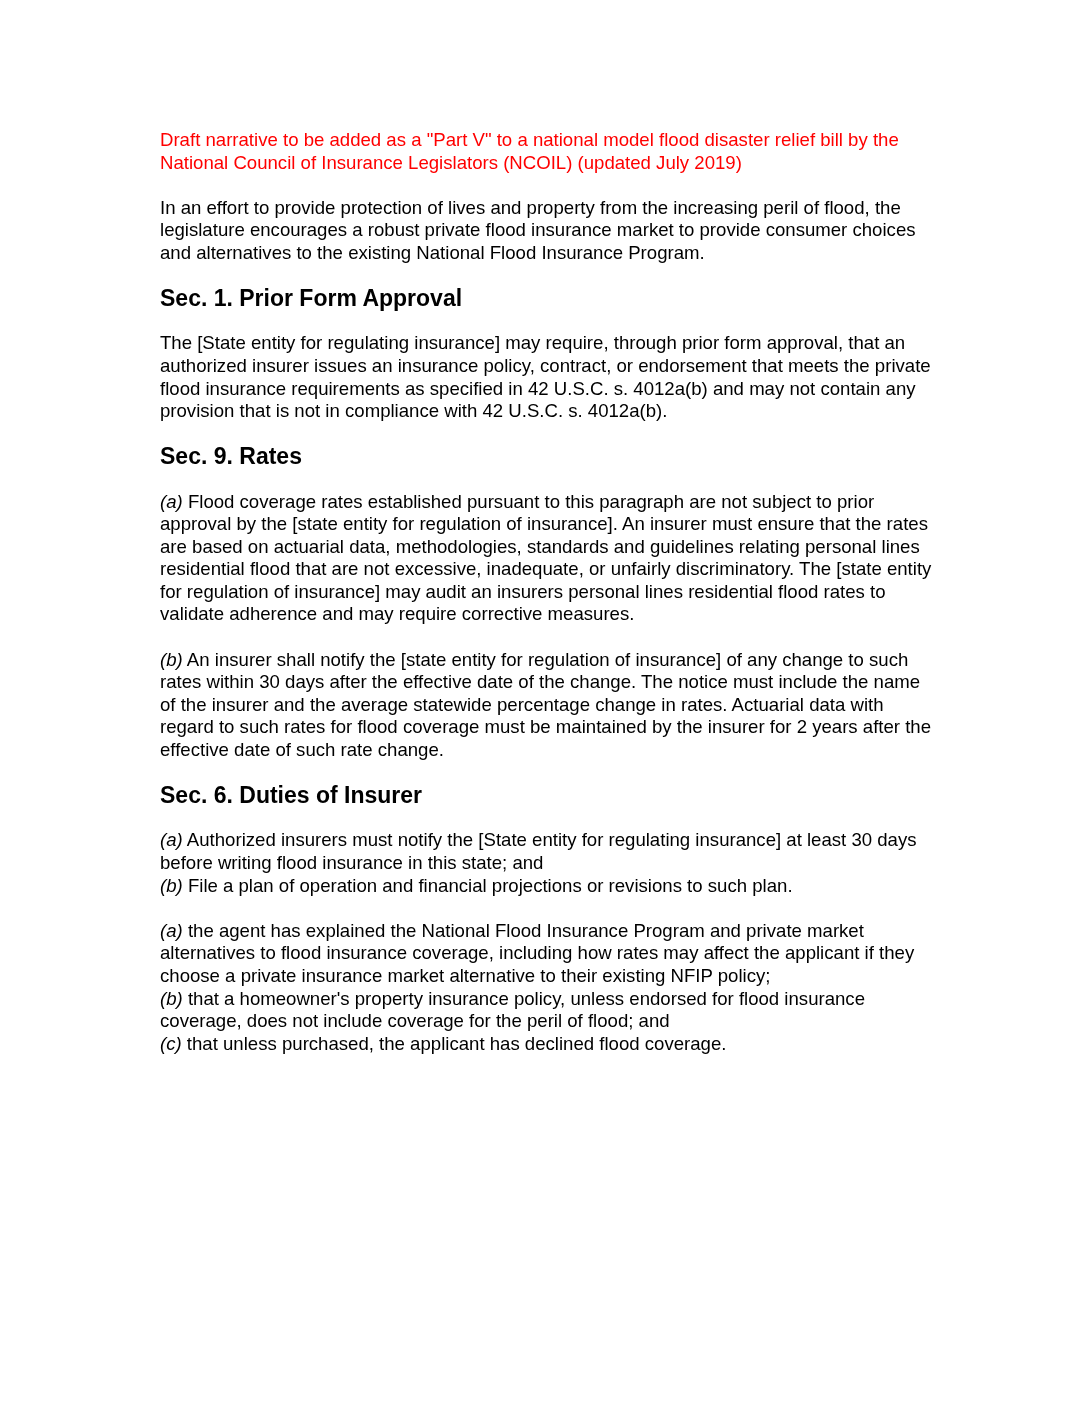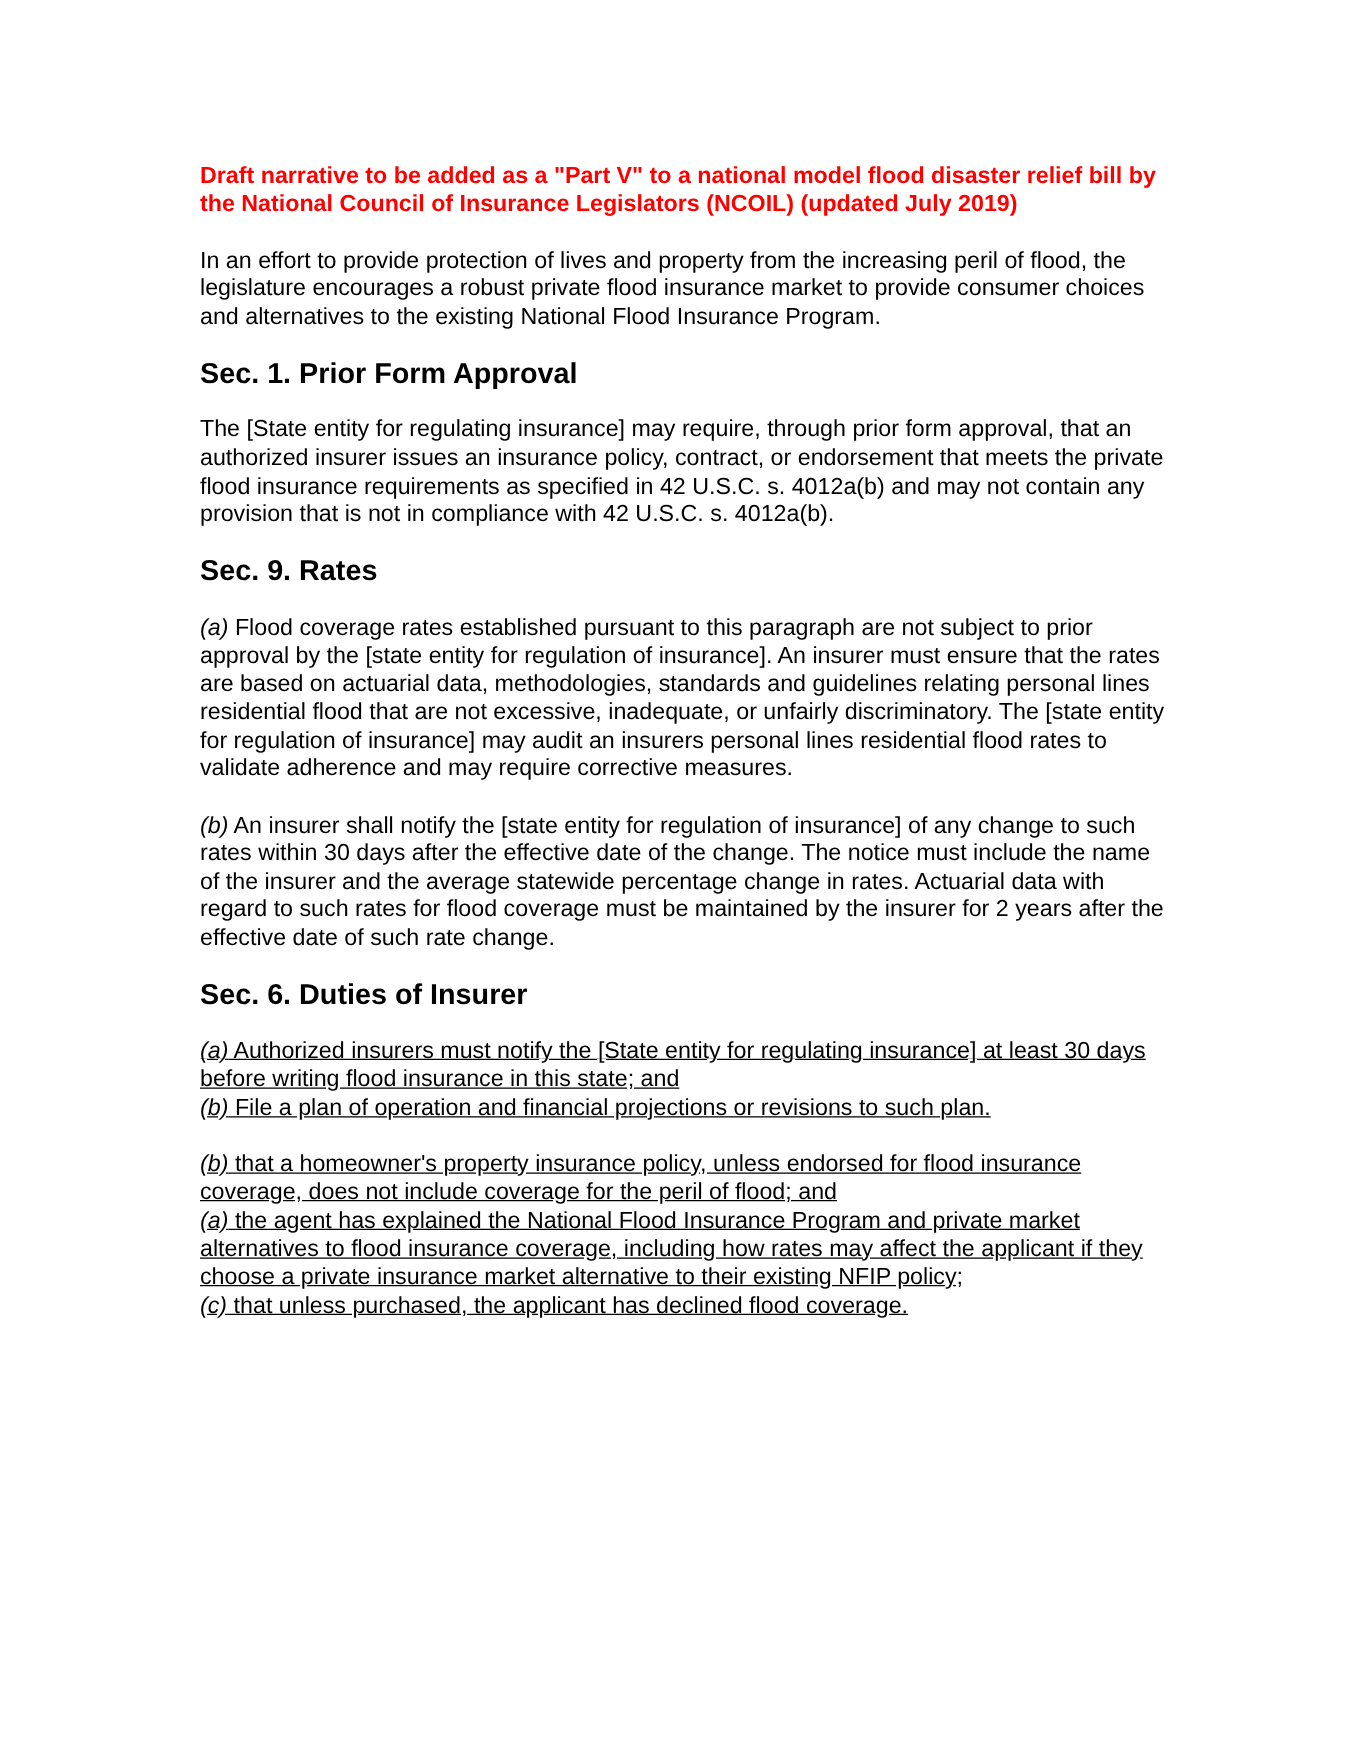--- a/index.html
+++ b/index.html
@@ -2,26 +2,26 @@
 <html><head>
 <meta charset="utf-8">
 <style>
   html, body { margin: 0; padding: 0; background: #ffffff; }
   body { width: 1088px; height: 1408px; position: relative; overflow: hidden; }
   .page {
     position: absolute; left: 160px; top: 129px; width: 780px;
     font-family: "Liberation Sans", sans-serif;
     font-size: 18.6px; line-height: 22.6px; color: #000000;
   }
-  .title { color: #ff0000; font-weight: bold; margin: 0 0 22.6px 0; }
+  .title { color: #ff0000; font-weight: normal; margin: 0 0 22.6px 0; }
   p { margin: 0 0 22.6px 0; }
   h2 { font-size: 23px; line-height: 22.6px; font-weight: bold; margin: 0 0 22.6px 0; }
   .item { margin: 0; }
   .item em { font-style: italic; }
-  .group { margin: 0 0 22.6px 0; text-decoration: underline; }
+  .group { margin: 0 0 22.6px 0; }
 </style>
 </head>
 <body>
 
 <div class="page">
   <p class="title" style="color: rgb(255, 0, 0);">Draft narrative to be added as a "Part V" to a national model flood disaster relief bill by the National Council of Insurance Legislators (NCOIL) (updated July 2019)</p>
   <p>In an effort to provide protection of lives and property from the increasing peril of flood, the legislature encourages a robust private flood insurance market to provide consumer choices and alternatives to the existing National Flood Insurance Program.</p>
 
   <h2>Sec. 1. Prior Form Approval</h2>
   <p>The [State entity for regulating insurance] may require, through prior form approval, that an authorized insurer issues an insurance policy, contract, or endorsement that meets the private flood insurance requirements as specified in 42 U.S.C. s. 4012a(b) and may not contain any provision that is not in compliance with 42 U.S.C. s. 4012a(b).</p>
@@ -30,17 +30,17 @@
   <p><em>(a)</em><span> Flood coverage rates established pursuant to this paragraph are not subject to prior approval by the [state entity for regulation of insurance]. An insurer must ensure that the rates are based on actuarial data, methodologies, standards and guidelines relating personal lines residential flood that are not excessive, inadequate, or unfairly discriminatory. The [state entity for regulation of insurance] may audit an insurers personal lines residential flood rates to validate adherence and may require corrective measures.</span></p>
   <p><em>(b)</em><span> An insurer shall notify the [state entity for regulation of insurance] of any change to such rates within 30 days after the effective date of the change. The notice must include the name of the insurer and the average statewide percentage change in rates. Actuarial data with regard to such rates for flood coverage must be maintained by the insurer for 2 years after the effective date of such rate change.</span></p>
 
   <h2>Sec. 6. Duties of Insurer</h2>
   <div class="group">
     <div class="item"><em>(a)</em><span> Authorized insurers must notify the  [State entity for regulating insurance] at least 30 days before writing flood insurance in this state; and</span></div>
     <div class="item"><em>(b)</em><span> File a plan of operation and financial projections or revisions to such plan.</span></div>
   </div>
 
   <div class="group">
+    <div class="item"><em>(a)</em><span> the agent has explained the National Flood Insurance Program and private market alternatives to flood insurance coverage, including how rates may affect the applicant if they choose a private insurance market alternative to their existing NFIP policy;</span></div>
     <div class="item"><em>(b)</em><span> that a homeowner's property insurance policy, unless endorsed for flood insurance coverage, does not include coverage for the peril of flood; and</span></div>
-    <div class="item"><em>(a)</em><span> the agent has explained the National Flood Insurance Program and private market alternatives to flood insurance coverage, including how rates may affect the applicant if they choose a private insurance market alternative to their existing NFIP policy;</span></div>
     <div class="item"><em>(c)</em><span> that unless purchased, the applicant has declined flood coverage.</span></div>
   </div>
 </div>
 
 </body></html>

